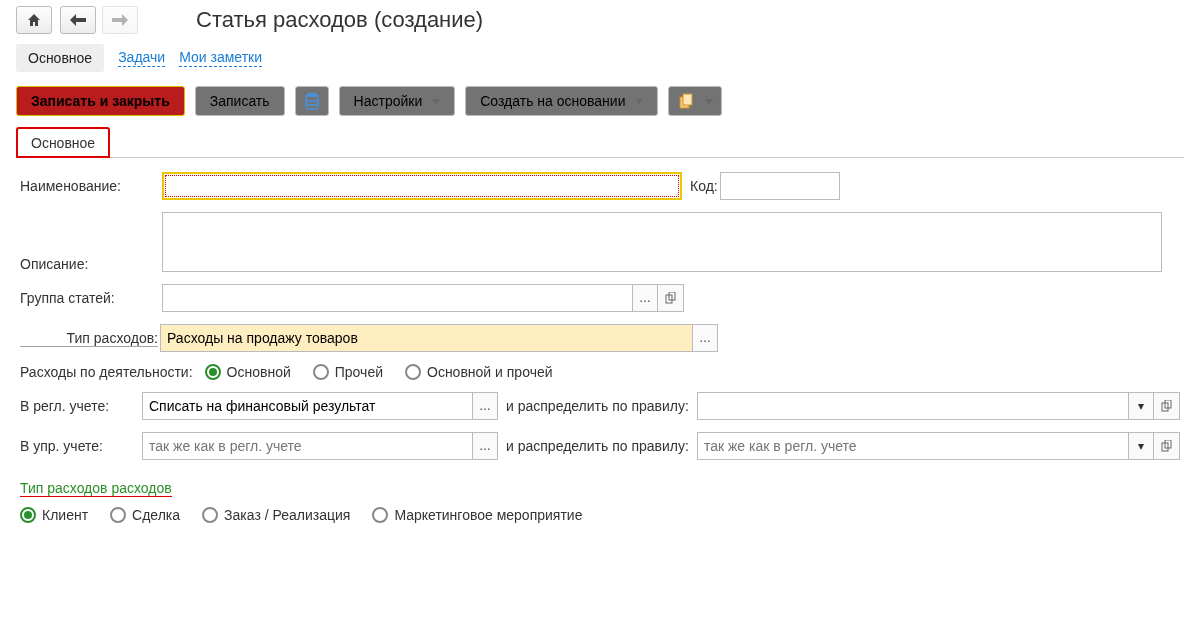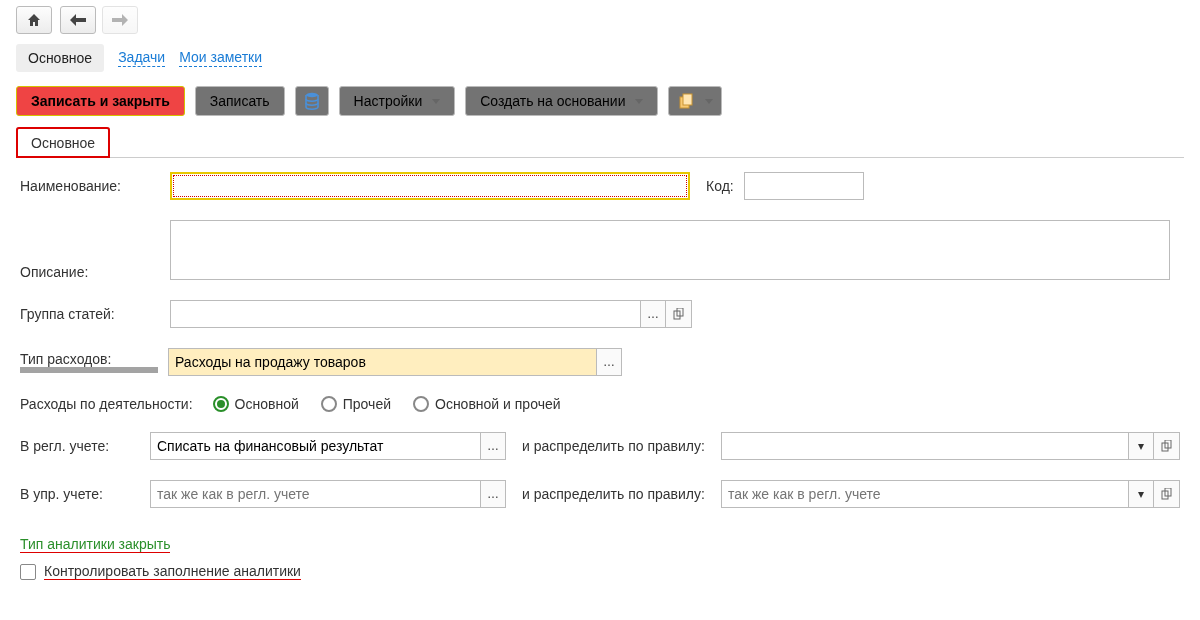--- a/index.html
+++ b/index.html
@@ -10,34 +10,34 @@
   .nav-btn { width: 36px; height: 28px; border: 1px solid #bbb; background: linear-gradient(#fdfdfd,#ececec); border-radius: 3px; display: flex; align-items: center; justify-content: center; cursor: pointer; }
   .nav-btn.disabled { opacity: .4; cursor: default; }
   .page-title { font-size: 22px; font-weight: 400; margin-left: 50px; }
 
   .nav-tabs { display: flex; gap: 14px; padding: 6px 16px 8px; align-items: center; }
   .nav-tab { color: #1a7cd6; cursor: pointer; border-bottom: 1px dashed #1a7cd6; padding-bottom: 1px; }
   .nav-tab.active { color: #222; background: #eee; border: none; padding: 6px 12px; border-radius: 3px; }
 
   .toolbar { display: flex; gap: 10px; padding: 6px 16px 10px; align-items: center; flex-wrap: wrap; }
   .btn { border: 1px solid #bbb; background: #737373; border-radius: 3px; padding: 5px 14px; height: 30px; display: inline-flex; align-items: center; gap: 6px; cursor: pointer; font-size: 14px; }
-  .btn-primary { background: #ef4444; border-color: #d6c100; font-weight: bold; }
+  .btn-primary { background: #b91c1c; border-color: #d6c100; font-weight: bold; }
   .btn-icon-only { padding: 5px 8px; }
   .caret { display: inline-block; width: 0; height: 0; border-left: 4px solid transparent; border-right: 4px solid transparent; border-top: 5px solid #666; margin-left: 4px; }
 
   .card-tabs { display: flex; border-bottom: 1px solid #ccc; margin: 0 16px; }
   .card-tab { border: 1px solid #ccc; border-bottom: none; padding: 7px 14px; background: #f3f3f3; border-radius: 3px 3px 0 0; cursor: pointer; margin-right: -1px; position: relative; top: 1px; }
   .card-tab.active { background: #fff; }
   .card-tab.boxed-red { outline: 2px solid #d00; outline-offset: -2px; }
 
   .form { padding: 14px 20px; }
-  .row { display: flex; align-items: center; margin-bottom: 20px; gap: 10px; }
+  .row { display: flex; align-items: center; margin-bottom: 12px; gap: 2px; }
   .row.top { align-items: flex-end; }
   .lbl { width: 140px; flex-shrink: 0; }
-  .lbl.underline-red { border-bottom: 6px solid #a3a3a3; display: inline-block; width: auto; min-width: 138px; }
+  .lbl.underline-red { border-bottom: 1px solid #a3a3a3; display: inline-block; width: auto; min-width: 138px; text-align: right; }
 
   .input { border: 1px solid #bbb; height: 28px; padding: 2px 6px; font-size: 14px; background: #fff; }
   .input.yellow-box { border: 2px solid #e8c800; outline: 1px dotted #d00000; outline-offset: -4px; }
   .textarea { border: 1px solid #bbb; resize: none; padding: 4px 6px; font-size: 14px; width: 100%; height: 60px; }
   .input-highlight { background: #ffeebf; }
 
   .lookup { display: flex; }
   .lookup .input { border-right: none; }
   .addon { width: 26px; height: 28px; border: 1px solid #bbb; background: #fafafa; display: flex; align-items: center; justify-content: center; font-size: 12px; cursor: pointer; }
   .addon + .addon { border-left: none; }
@@ -72,20 +72,21 @@
       <svg width="16" height="12" viewBox="0 0 16 12">
           <path d="M6 0 L0 6 L6 12 L6 8 L16 8 L16 4 L6 4 Z" fill="#444"></path>
         </svg>
     </div>
     <div class="nav-btn disabled">
       <svg width="16" height="12" viewBox="0 0 16 12">
           <path d="M10 0 L16 6 L10 12 L10 8 L0 8 L0 4 L10 4 Z" fill="#444"></path>
         </svg>
     </div>
   </div>
+  <div class="page-title">Статья расходов (создание)</div>
 </div>
 
 <div class="nav-tabs">
   <span class="nav-tab active">Основное</span>
   <span class="nav-tab">Задачи</span>
   <span class="nav-tab">Мои заметки</span>
 </div>
 
 <div class="toolbar">
   <button class="btn btn-primary">Записать и закрыть</button>
@@ -142,21 +143,21 @@
             <rect x="1" y="3" width="6" height="8" fill="none" stroke="#666"></rect>
             <rect x="4" y="0" width="6" height="8" fill="none" stroke="#666"></rect>
           </svg>
       </div>
     </div>
   </div>
 
   <div class="row">
     <span class="lbl underline-red">Тип расходов:</span>
     <div class="lookup">
-      <input class="input input-highlight" style="width: 428px;" value="Расходы на продажу товаров">
+      <input class="input input-highlight" style="width: 532px;" value="Расходы на продажу товаров">
       <div class="addon">…</div>
     </div>
   </div>
 
   <div class="row">
     <span class="underline-red" style="margin-right:10px">Расходы по деятельности:</span>
     <div class="radio-group">
       <span class="radio checked">
           <span class="radio-dot"></span>
           <span>Основной</span>
@@ -203,20 +204,36 @@
       <div class="addon">▾</div>
       <div class="addon">
         <svg width="12" height="12" viewBox="0 0 12 12">
             <rect x="1" y="3" width="6" height="8" fill="none" stroke="#666"></rect>
             <rect x="4" y="0" width="6" height="8" fill="none" stroke="#666"></rect>
           </svg>
       </div>
     </div>
   </div>
 
-  <div><span class="section-title">Тип аналитики закрыть</span></div>
-
-  <div class="checkbox-row">
-    <span class="check"></span>
-    <span class="check-label underline-red">Контролировать заполнение аналитики</span>
-  </div>
+  <div><span class="section-title">Тип расходов расходов</span></div>
+  <div class="row">
+    <div class="radio-group">
+      <span class="radio checked">
+          <span class="radio-dot"></span>
+          <span>Клиент</span>
+        </span>
+      <span class="radio">
+          <span class="radio-dot"></span>
+          <span>Сделка</span>
+        </span>
+      <span class="radio">
+          <span class="radio-dot"></span>
+          <span>Заказ / Реализация</span>
+        </span>
+      <span class="radio">
+          <span class="radio-dot"></span>
+          <span>Маркетинговое мероприятие</span>
+        </span>
+    </div>
+  </div>
+
 
 </div>
 
 </body></html>

